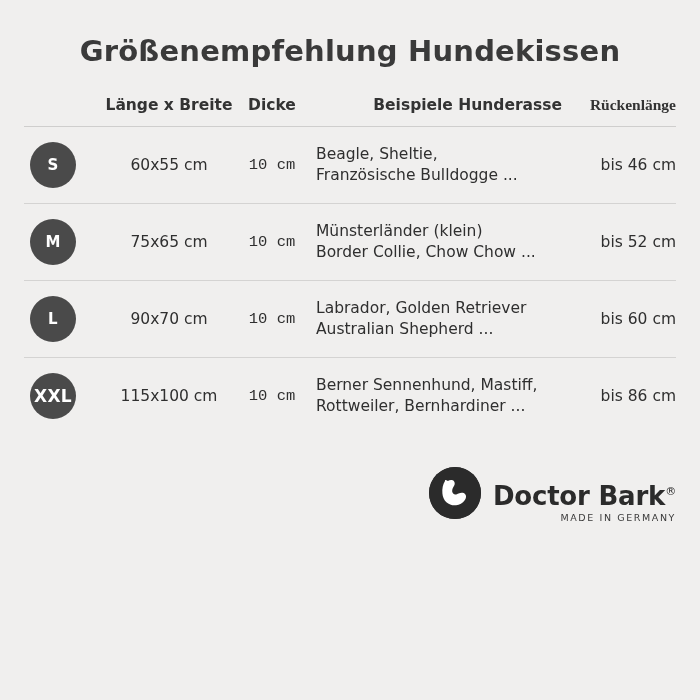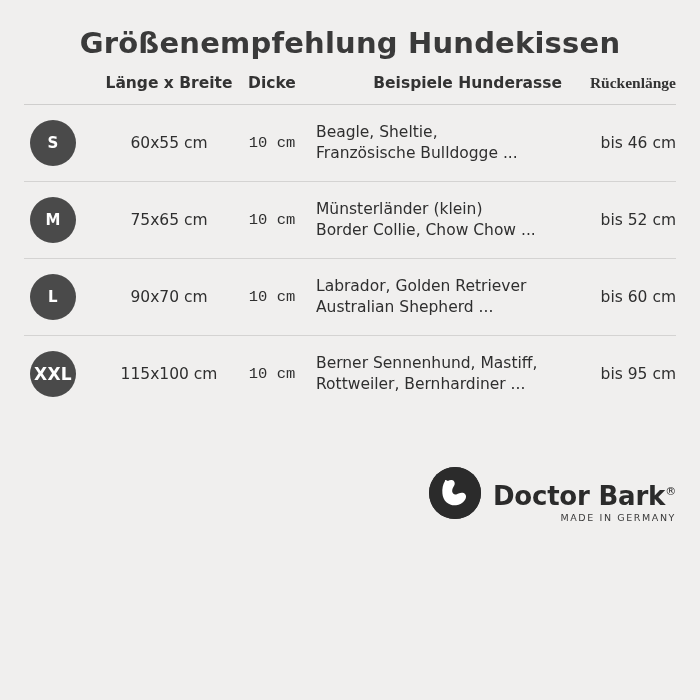--- a/index.html
+++ b/index.html
@@ -12,37 +12,37 @@
     background: #f0efee;
     font-family: "DejaVu Sans", sans-serif;
     color: #2e2e2e;
     overflow: hidden;
   }
   .page {
     position: relative;
     width: 700px;
     height: 544px;
     box-sizing: border-box;
-    padding: 4px 24px;
+    padding: 12px 24px;
   }
   .title {
     font-size: 29px;
     font-weight: bold;
     color: #3a3a3a;
     text-align: center;
     letter-spacing: 0.2px;
     padding-top: 22px;
     padding-bottom: 14px;
     white-space: nowrap;
   }
   table.size-table {
     width: 652px;
     border-collapse: collapse;
     table-layout: fixed;
-    margin-top: 0;
+    margin-top: 14px;
   }
   table.size-table col.c-badge { width: 78px; }
   table.size-table col.c-dim   { width: 134px; }
   table.size-table col.c-thick { width: 72px; }
   table.size-table col.c-breeds{ width: 254px; }
   table.size-table col.c-back  { width: 114px; }
 
   thead th {
     font-size: 15.5px;
     font-weight: bold;
@@ -207,21 +207,21 @@
       <tr>
         <td class="cell-badge">
           <div class="badge small-text">XXL</div>
         </td>
         <td class="cell-dim">115x100 cm</td>
         <td class="cell-thick">10 cm</td>
         <td class="cell-breeds">
           <span class="breed-line">Berner Sennenhund, Mastiff,</span>
           <span class="breed-line">Rottweiler, Bernhardiner ...</span>
         </td>
-        <td class="cell-back">bis 95 cm</td>
+        <td class="cell-back">bis 86 cm</td>
       </tr>
 
     </tbody>
   </table>
 
   <div class="footer">
     <div class="logo-mark">
       <svg width="52" height="52" viewBox="0 0 52 52" aria-hidden="true">
         <circle cx="26" cy="26" r="26" fill="#2b2b2b"></circle>
         <path d="M16 14 c-2.2 3.5 -3 8 -2.6 12.4 c0.3 3.4 1.6 6.6 4 8.8 c2.6 2.4 6.2 3.4 9.7 3 c3.4 -0.4 6.6 -2.2 8.6 -5 c0.9 -1.2 1.5 -2.7 1.3 -4.2 c-0.2 -1.3 -1.1 -2.4 -2.3 -2.9 c-1.6 -0.7 -3.5 -0.3 -5.1 0.3 c-1.1 0.4 -2.2 1 -3.4 1 c-1.3 0 -2.4 -0.9 -2.8 -2.1 c-0.5 -1.5 -0.1 -3.2 0.6 -4.6 c0.6 -1.2 1.5 -2.3 1.7 -3.7 c0.2 -1.5 -0.6 -3.1 -2 -3.7 c-1.6 -0.7 -3.4 -0.2 -4.8 0.7 c-0.9 -0.6 -1.9 -1 -2.9 -1.0 z" fill="#ffffff"></path>

